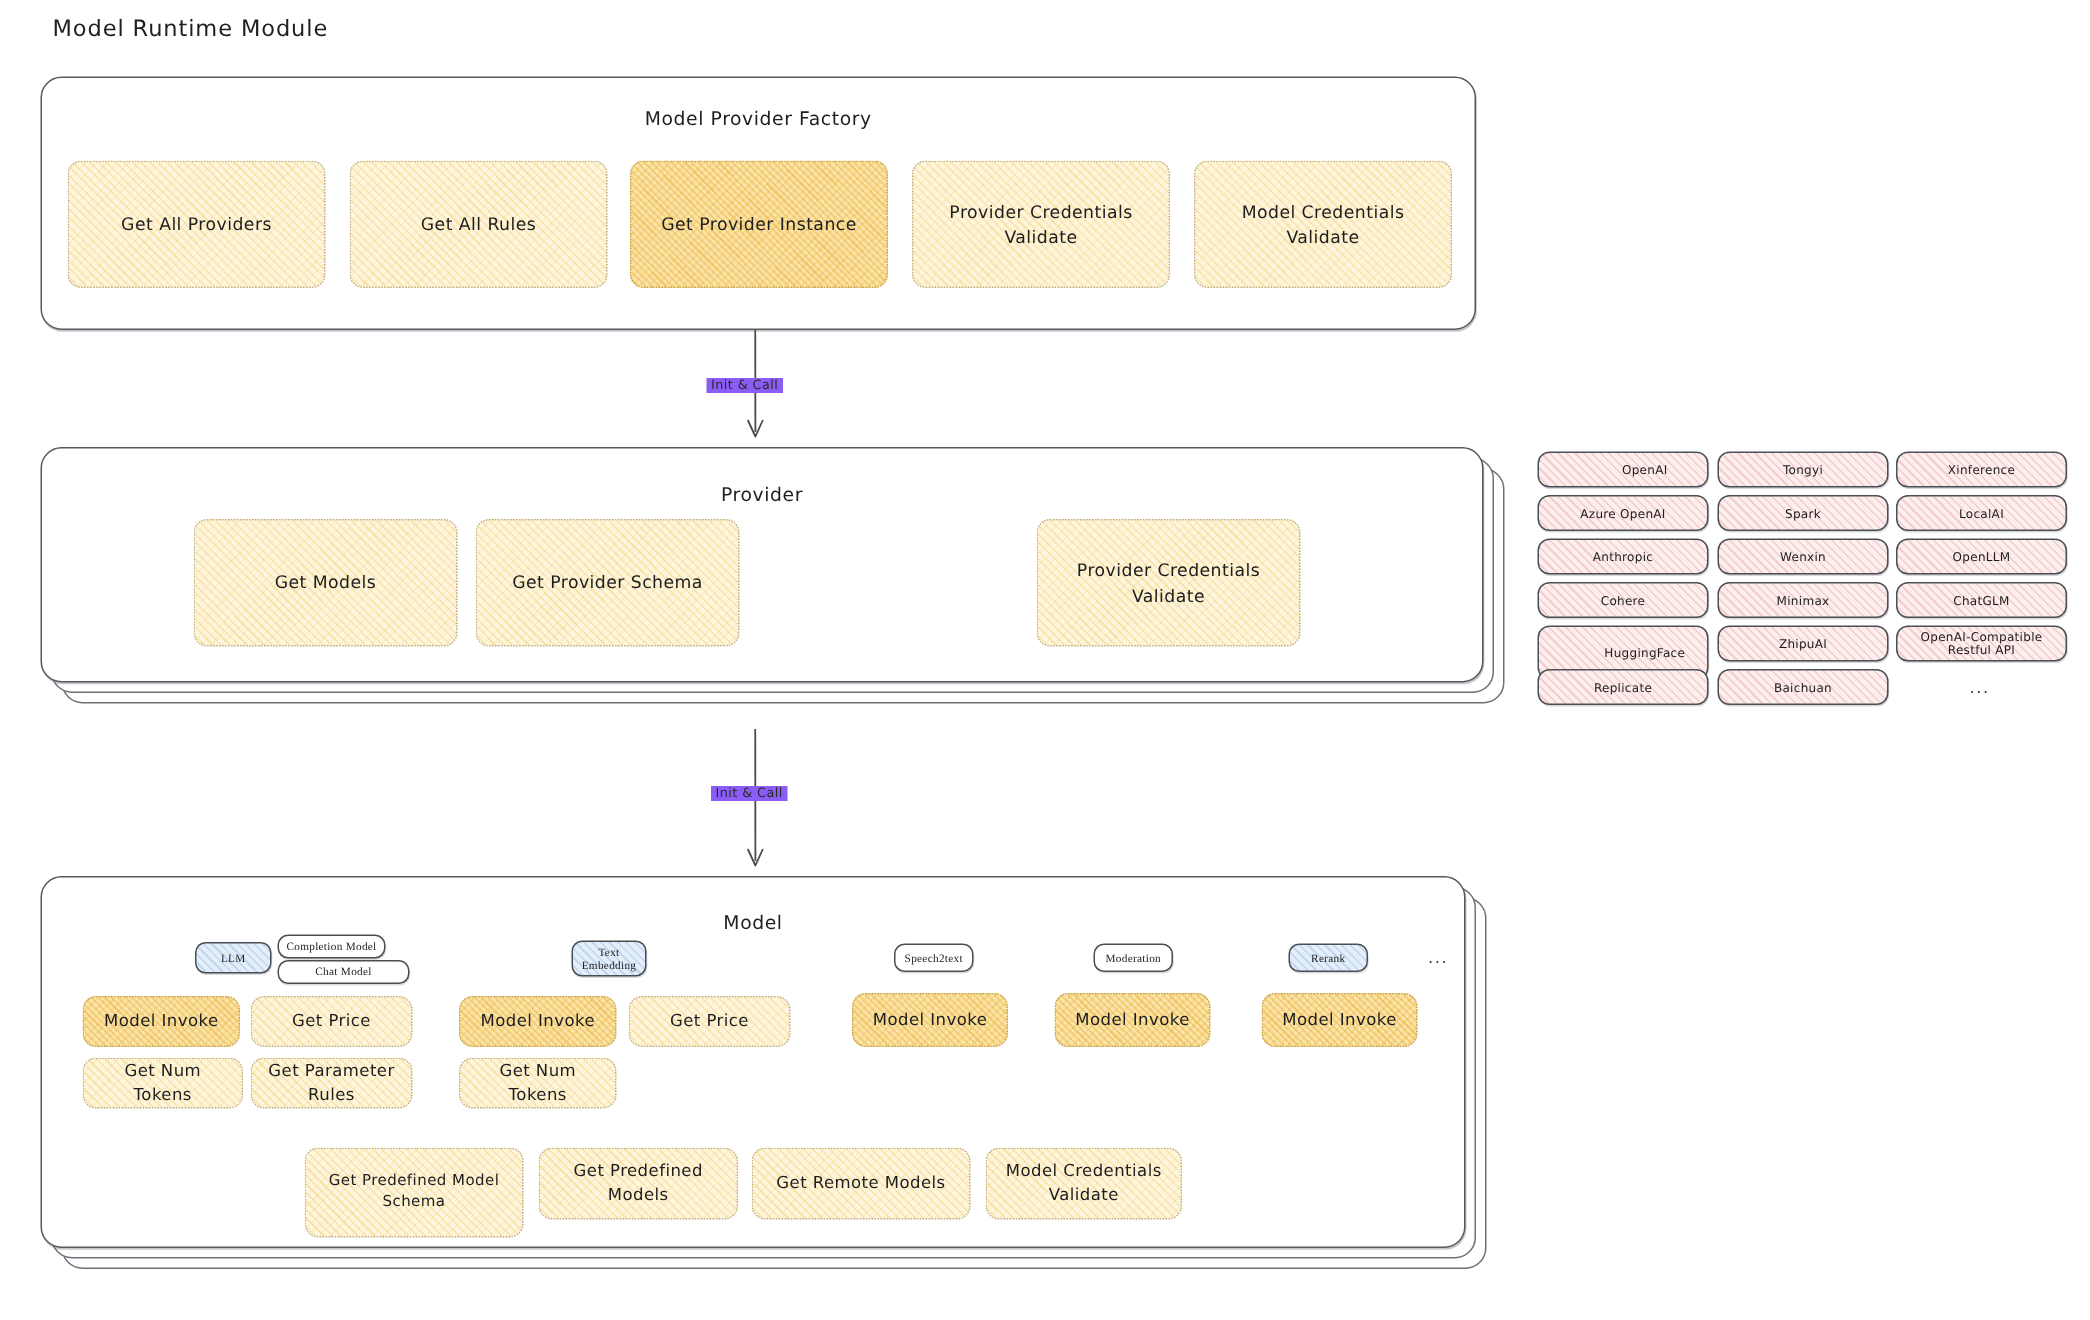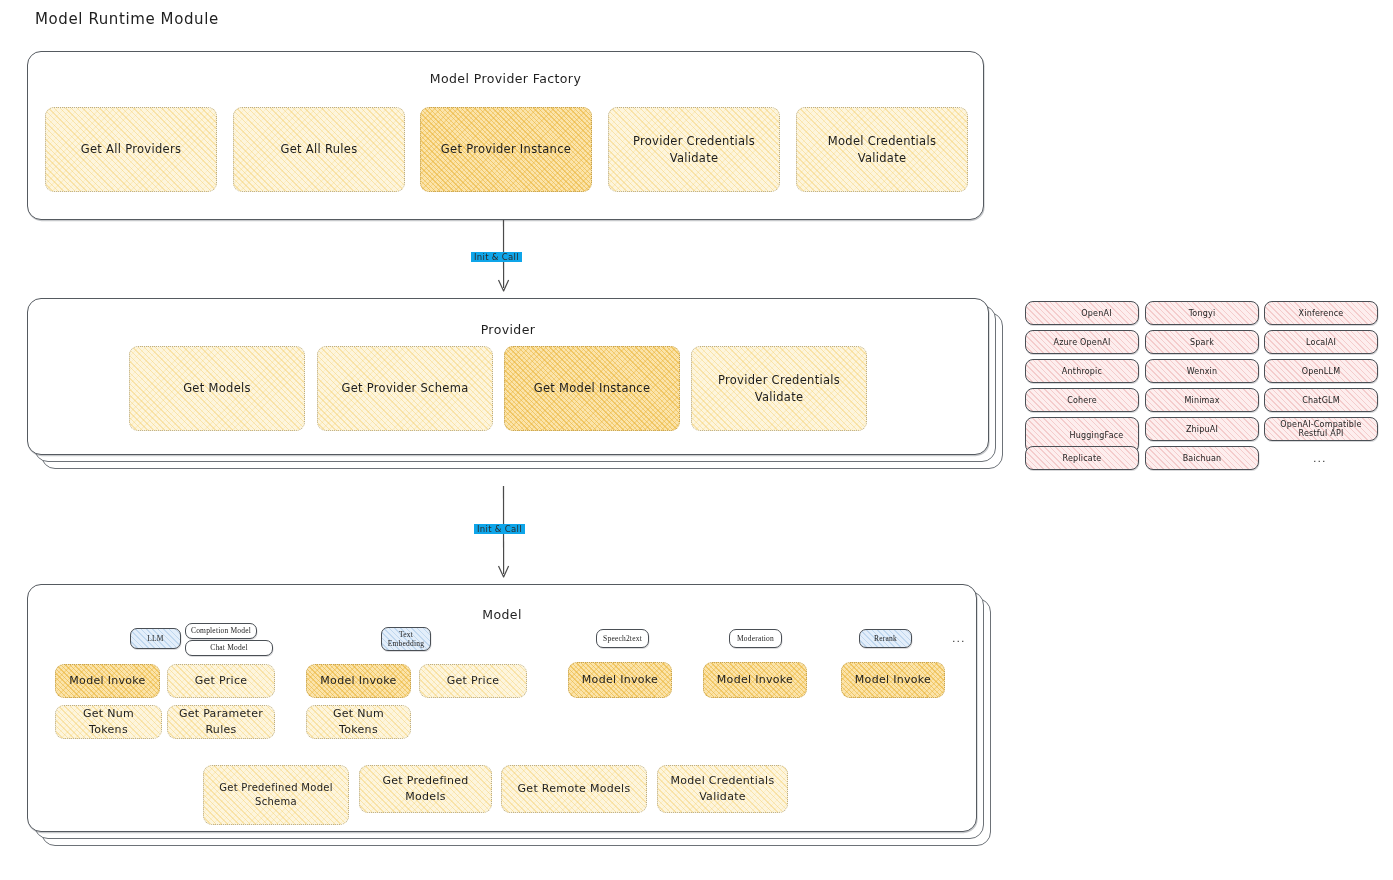--- a/index.html
+++ b/index.html
@@ -126,21 +126,21 @@
     letter-spacing: 1px;
   }
 
   
   .arrow { position: absolute; }
   .arrow-label {
     position: absolute;
     font-size: 8.5px;
     color: #2a2a2a;
     letter-spacing: .3px;
-    background: #0ea5e9;
+    background: #8b5cf6;
     padding: 0 3px;
     white-space: nowrap;
   }
 </style>
 </head>
 <body>
 
 <div id="canvas">
 
   <div class="page-title">Model Runtime Module</div>
@@ -160,21 +160,20 @@
   </svg>
   <div class="arrow-label" style="left:471px; top:252px;">Init &amp; Call</div>
 
   <div class="outer-shadow" style="left:41px; top:312px; width:962px; height:157px;"></div>
   <div class="outer-shadow" style="left:34px; top:305px; width:962px; height:157px;"></div>
   <div class="outer" style="left:27px; top:298px; width:962px; height:157px;">
     <div class="outer-title" style="top:23px;">Provider</div>
   </div>
   <div class="leaf" style="left:129px; top:346px; width:176px; height:85px;">Get Models</div>
   <div class="leaf" style="left:317px; top:346px; width:176px; height:85px;">Get Provider Schema</div>
-  <div class="leaf hl" style="left:504px; top:346px; width:176px; height:85px;">Get Model Instance</div>
   <div class="leaf" style="left:691px; top:346px; width:176px; height:85px;">Provider Credentials Validate</div>
 
   <div class="chip" style="left:1025px; top:301px; width:114px; height:24px;padding-left:32px;">OpenAI</div>
   <div class="chip" style="left:1025px; top:330px; width:114px; height:24px;">Azure OpenAI</div>
   <div class="chip" style="left:1025px; top:359px; width:114px; height:24px;">Anthropic</div>
   <div class="chip" style="left:1025px; top:388px; width:114px; height:24px;">Cohere</div>
   <div class="chip" style="left:1025px; top:417px; width:114px; height:36px;padding-left:32px;">HuggingFace</div>
   <div class="chip" style="left:1025px; top:446px; width:114px; height:24px;">Replicate</div>
 
   <div class="chip" style="left:1145px; top:301px; width:114px; height:24px;">Tongyi</div>

